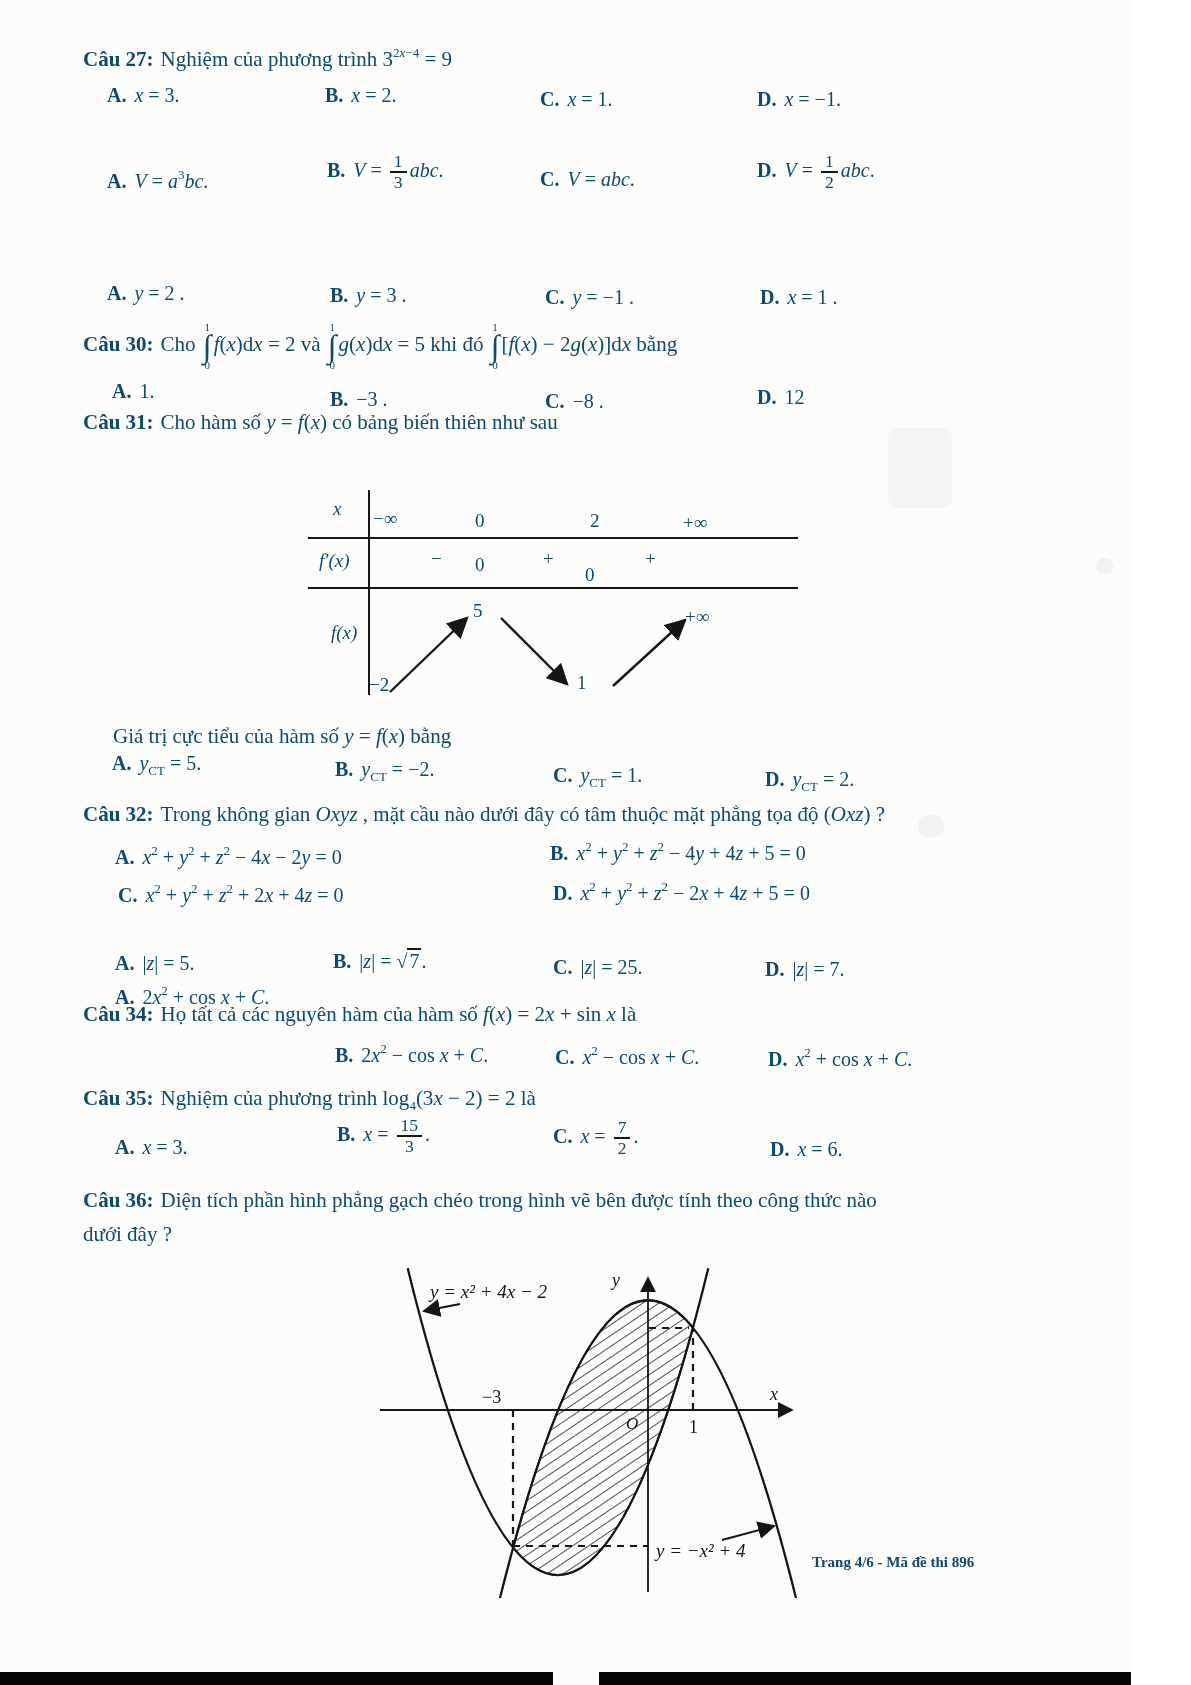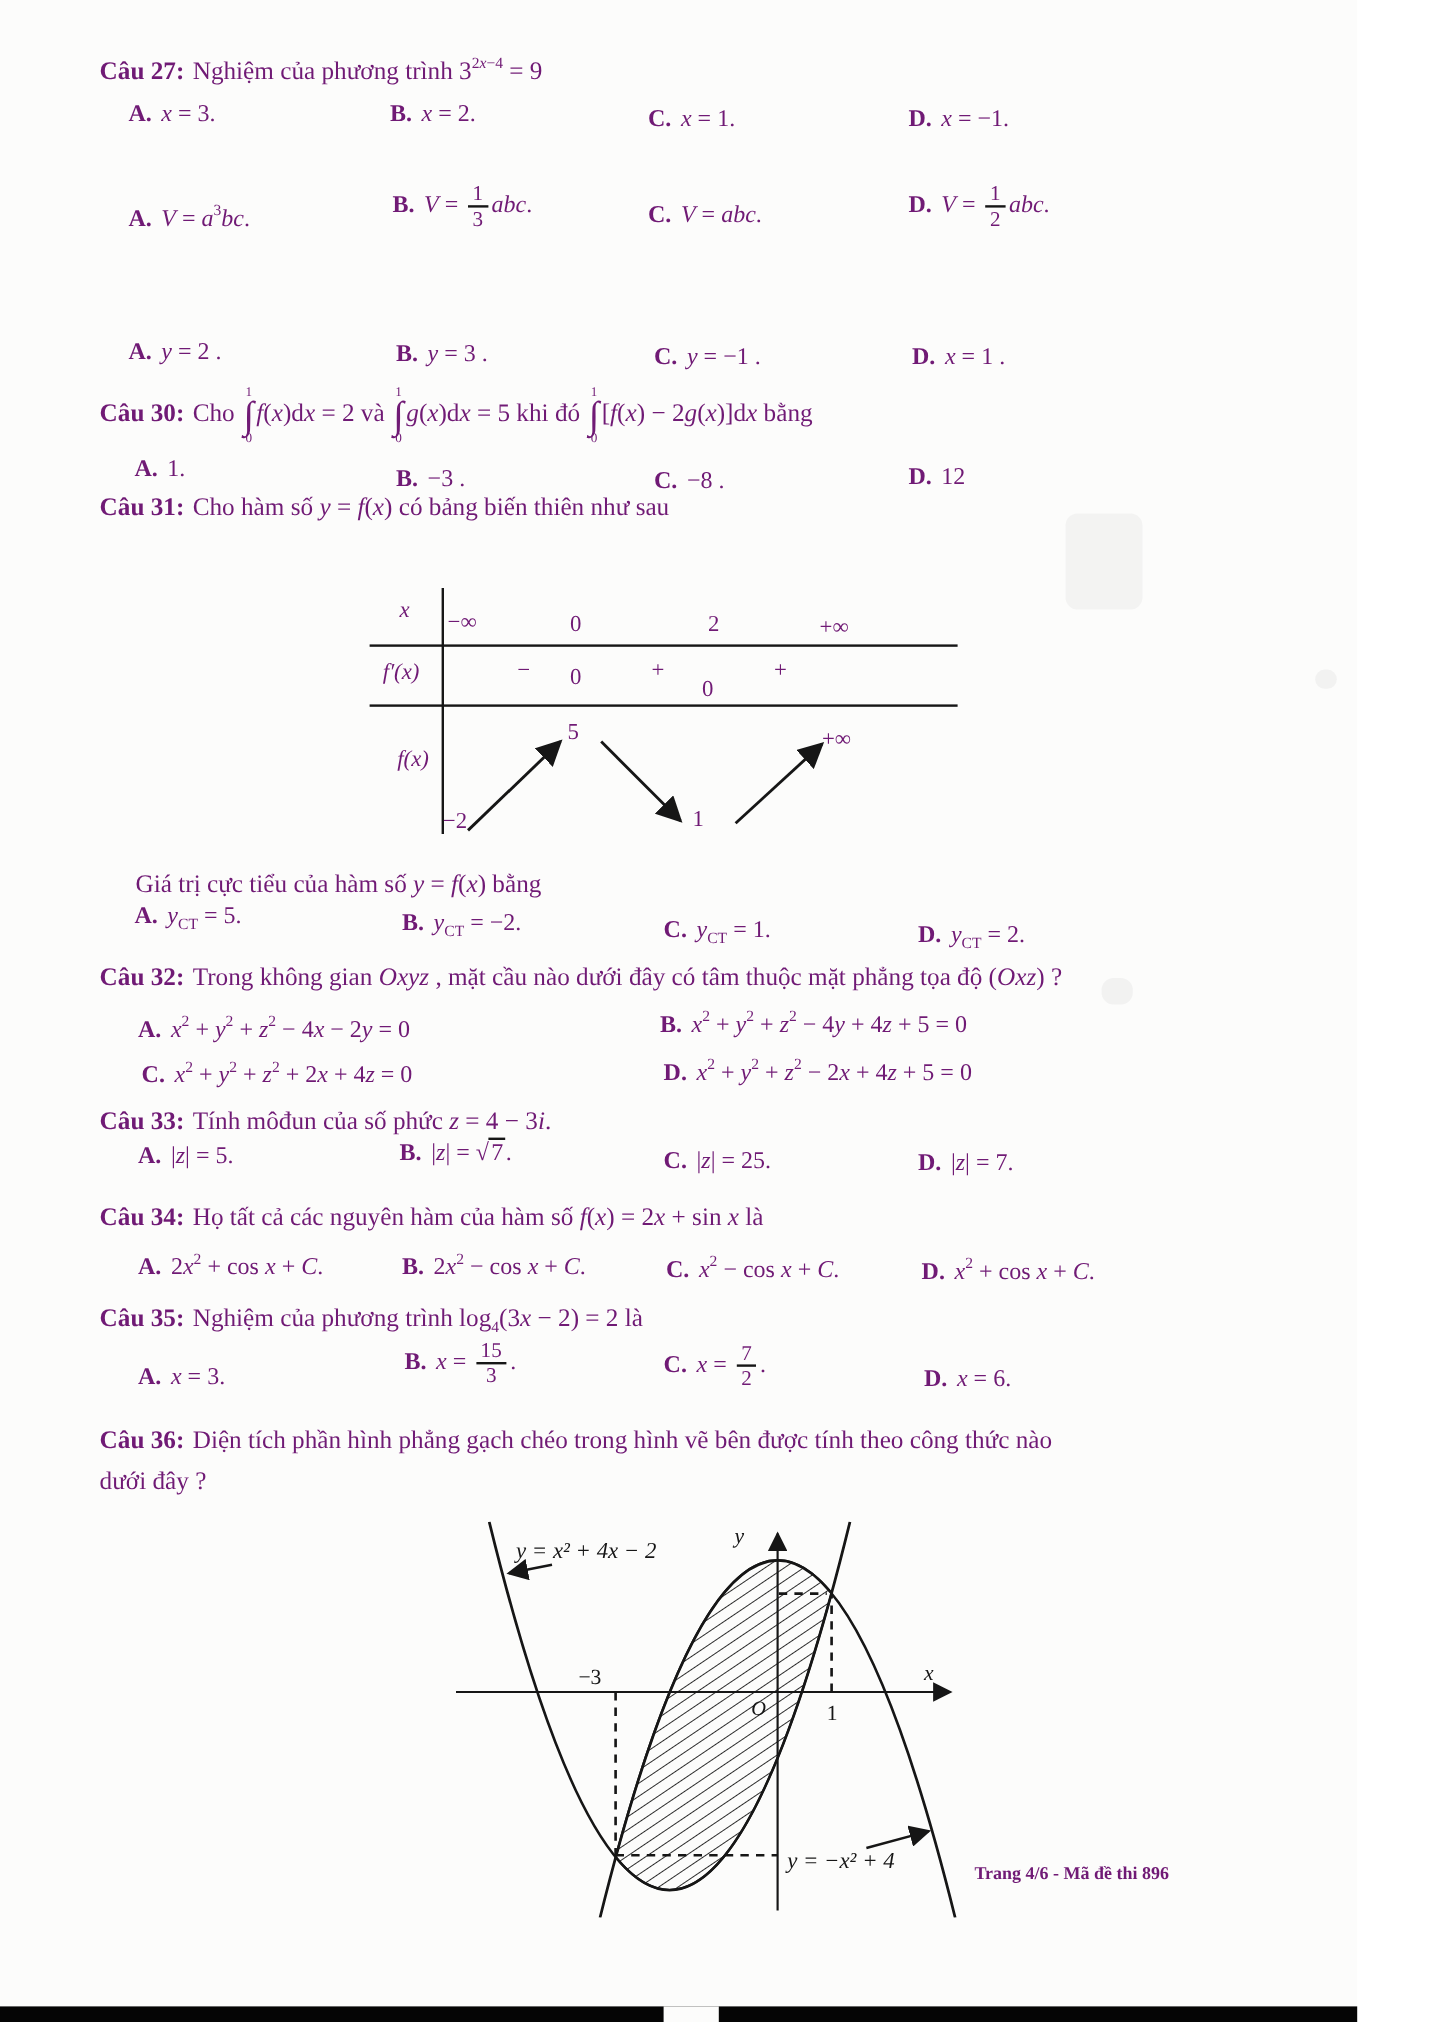--- a/index.html
+++ b/index.html
@@ -1,17 +1,17 @@
 <!DOCTYPE html>
 <html><head>
 <meta charset="utf-8">
 <style>
   html,body{margin:0;padding:0;background:#ffffff;}
   .page{position:relative;width:1131px;height:1685px;background:#fcfcfb;
-        font-family:"Liberation Serif",serif;color:#701a75;overflow:hidden;
+        font-family:"Liberation Serif",serif;color:#0c4a6e;overflow:hidden;
         filter:blur(0.3px);}
   .abs{position:absolute;white-space:nowrap;}
   .t{font-size:21px;}
   .t .lab{font-weight:bold;margin-right:7px;}
   .o{font-size:20px;}
   .o .ok{font-weight:bold;margin-right:8px;}
   i{font-style:italic;}
   sup{font-size:13px;position:relative;top:-1px;}
   sub{font-size:13px;}
   .frac{display:inline-flex;flex-direction:column;align-items:center;
@@ -130,32 +130,29 @@
   <div class="abs o" style="left:765px;top:768px"><b class="ok">D.</b><span><i>y</i><sub>CT</sub> = 2.</span></div>
 
   <div class="abs t" style="left:83px;top:802px">
     <b class="lab">Câu 32:</b><span class="tx">Trong không gian <i>Oxyz</i> , mặt cầu nào dưới đây có tâm thuộc mặt phẳng tọa độ (<i>Oxz</i>) ?</span>
   </div>
   <div class="abs o" style="left:115px;top:844px"><b class="ok">A.</b><span><i>x</i><sup>2</sup> + <i>y</i><sup>2</sup> + <i>z</i><sup>2</sup> − 4<i>x</i> − 2<i>y</i> = 0</span></div>
   <div class="abs o" style="left:550px;top:840px"><b class="ok">B.</b><span><i>x</i><sup>2</sup> + <i>y</i><sup>2</sup> + <i>z</i><sup>2</sup> − 4<i>y</i> + 4<i>z</i> + 5 = 0</span></div>
   <div class="abs o" style="left:118px;top:882px"><b class="ok">C.</b><span><i>x</i><sup>2</sup> + <i>y</i><sup>2</sup> + <i>z</i><sup>2</sup> + 2<i>x</i> + 4<i>z</i> = 0</span></div>
   <div class="abs o" style="left:553px;top:880px"><b class="ok">D.</b><span><i>x</i><sup>2</sup> + <i>y</i><sup>2</sup> + <i>z</i><sup>2</sup> − 2<i>x</i> + 4<i>z</i> + 5 = 0</span></div>
 
-  <div class="abs t" style="left:83px;top:922px">
-    <b class="lab">Câu 33:</b><span class="tx">Tính môđun của số phức  <i>z</i> = 4 − 3<i>i</i>.</span>
-  </div>
   <div class="abs o" style="left:115px;top:952px"><b class="ok">A.</b><span>|<i>z</i>| = 5.</span></div>
   <div class="abs o" style="left:333px;top:950px"><b class="ok">B.</b><span>|<i>z</i>| = <span class="sqrt">√<span class="rad">7</span></span>.</span></div>
   <div class="abs o" style="left:553px;top:956px"><b class="ok">C.</b><span>|<i>z</i>| = 25.</span></div>
   <div class="abs o" style="left:765px;top:958px"><b class="ok">D.</b><span>|<i>z</i>| = 7.</span></div>
 
   <div class="abs t" style="left:83px;top:1002px">
     <b class="lab">Câu 34:</b><span class="tx">Họ tất cả các nguyên hàm của hàm số  <i>f</i>(<i>x</i>) = 2<i>x</i> + sin <i>x</i>  là</span>
   </div>
-  <div class="abs o" style="left:115px;top:1042px"><b class="ok">A.</b><span>2<i>x</i><sup>2</sup> + cos <i>x</i> + <i>C</i>.</span></div>
+  <div class="abs o" style="left:115px;top:984px"><b class="ok">A.</b><span>2<i>x</i><sup>2</sup> + cos <i>x</i> + <i>C</i>.</span></div>
   <div class="abs o" style="left:335px;top:1042px"><b class="ok">B.</b><span>2<i>x</i><sup>2</sup> − cos <i>x</i> + <i>C</i>.</span></div>
   <div class="abs o" style="left:555px;top:1044px"><b class="ok">C.</b><span><i>x</i><sup>2</sup> − cos <i>x</i> + <i>C</i>.</span></div>
   <div class="abs o" style="left:768px;top:1046px"><b class="ok">D.</b><span><i>x</i><sup>2</sup> + cos <i>x</i> + <i>C</i>.</span></div>
 
   <div class="abs t" style="left:83px;top:1086px">
     <b class="lab">Câu 35:</b><span class="tx">Nghiệm của phương trình  log<sub>4</sub>(3<i>x</i> − 2) = 2  là</span>
   </div>
   <div class="abs o" style="left:115px;top:1136px"><b class="ok">A.</b><span><i>x</i> = 3.</span></div>
   <div class="abs o" style="left:337px;top:1116px"><b class="ok">B.</b><span><i>x</i> = <span class="frac">
           <span class="fn">15</span>

